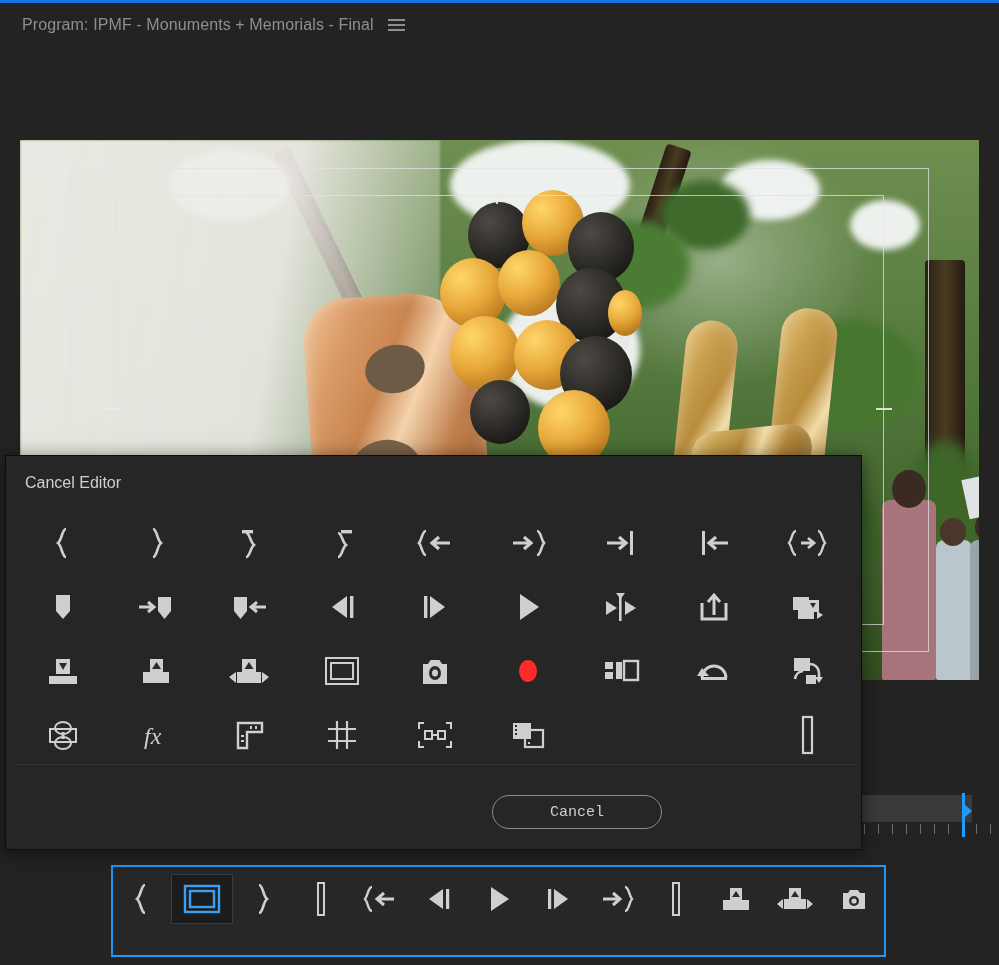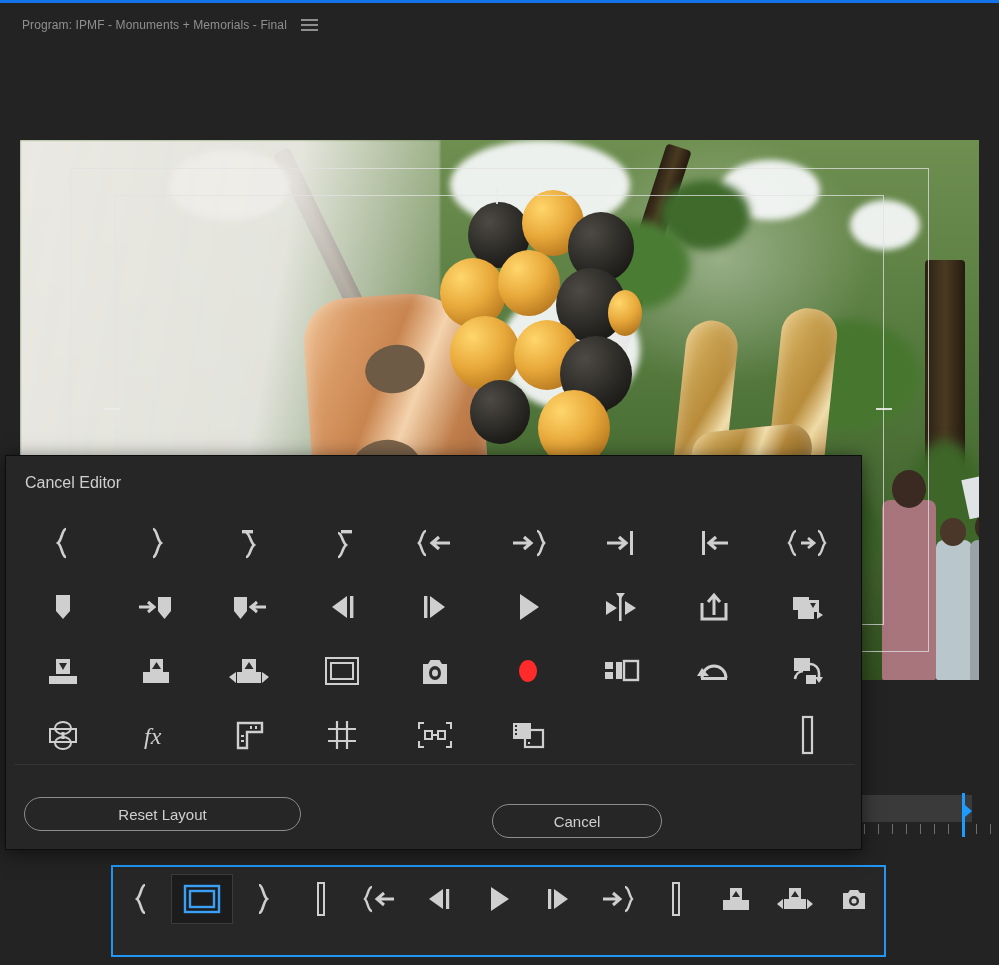--- a/index.html
+++ b/index.html
@@ -9,21 +9,21 @@
     color:#b4b4b4;
     -webkit-font-smoothing:antialiased;
   }
   
   #app{position:absolute;inset:0;background:#232323;}
   .accent-top{position:absolute;left:0;top:0;width:999px;height:3px;background:#1473e6;}
 
   
   .panel-header{position:absolute;left:0;top:3px;width:999px;height:44px;background:#232323;
     display:flex;align-items:center;padding-left:22px;box-sizing:border-box;}
-  .panel-title{font-size:12px;color:#8f8f8f;letter-spacing:.1px;white-space:nowrap;}
+  .panel-title{font-size:16px;color:#8f8f8f;letter-spacing:.1px;white-space:nowrap;}
   .panel-menu-icon{margin-left:14px;width:17px;height:14px;position:relative;display:inline-block;cursor:pointer;}
   .panel-menu-icon i{position:absolute;left:0;width:17px;height:1.5px;background:#8f8f8f;display:block;}
   .panel-menu-icon i:nth-child(1){top:1px;}
   .panel-menu-icon i:nth-child(2){top:6px;}
   .panel-menu-icon i:nth-child(3){top:11px;}
 
   
   .monitor{position:absolute;left:0;top:47px;width:999px;height:700px;background:#232323;overflow:hidden;}
   .video-frame{position:absolute;left:20px;top:93px;width:959px;height:540px;overflow:hidden;background:#0b0b0b;}
 
@@ -84,21 +84,21 @@
   .dialog-title{position:absolute;left:19px;top:18px;font-size:16px;color:#cfcfcf;}
   .icon-grid{position:absolute;left:10px;top:55px;width:837px;}
   .grid-row{display:flex;justify-content:center;}
   .cell{width:93px;height:64px;display:flex;align-items:center;justify-content:center;cursor:pointer;}
   .dialog-sep{position:absolute;left:8px;top:308px;width:841px;height:1px;background:#333;}
   .dialog-footer{position:absolute;left:0;top:320px;width:857px;height:70px;}
   .btn{position:absolute;height:34px;border:1px solid #8c8c8c;border-radius:17px;background:#262626;
     color:#cfcfcf;font-size:15px;display:flex;align-items:center;justify-content:center;cursor:pointer;
     font-family:"Liberation Sans", sans-serif;box-sizing:border-box;}
   .btn.reset{left:18px;top:21px;width:277px;}
-  .btn.cancel{left:486px;top:28px;width:170px;}
+  .btn.cancel{left:486px;top:19px;width:170px;font-family:Liberation Mono, monospace;}
   .btn.ok{left:673px;top:21px;width:170px;}
 
   svg{display:block;}
 </style>
 </head>
 <body>
 
 <div id="app">
 
   <div class="accent-top"></div>
@@ -517,18 +517,17 @@
           <svg width="20" height="40" viewBox="0 0 20 40">
               <rect x="6" y="2" width="9" height="36" fill="none" stroke="#cfcfcf" stroke-width="2.2"></rect>
             </svg>
         </div>
       </div>
     </div>
 
     <div class="dialog-sep"></div>
 
     <div class="dialog-footer">
-      <div class="btn reset">Reset Layout</div>
       <div class="btn cancel">Cancel</div>
     </div>
   </div>
 
 </div>
 
 </body></html>

